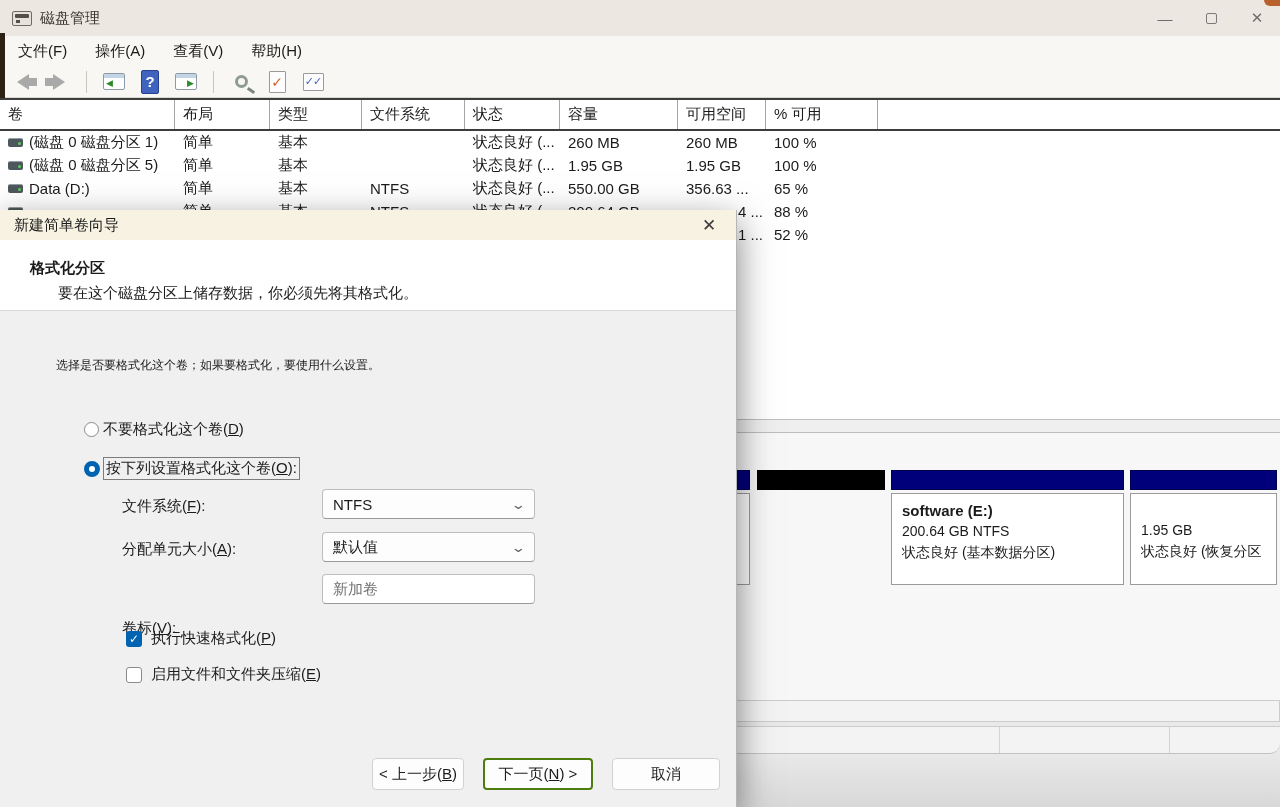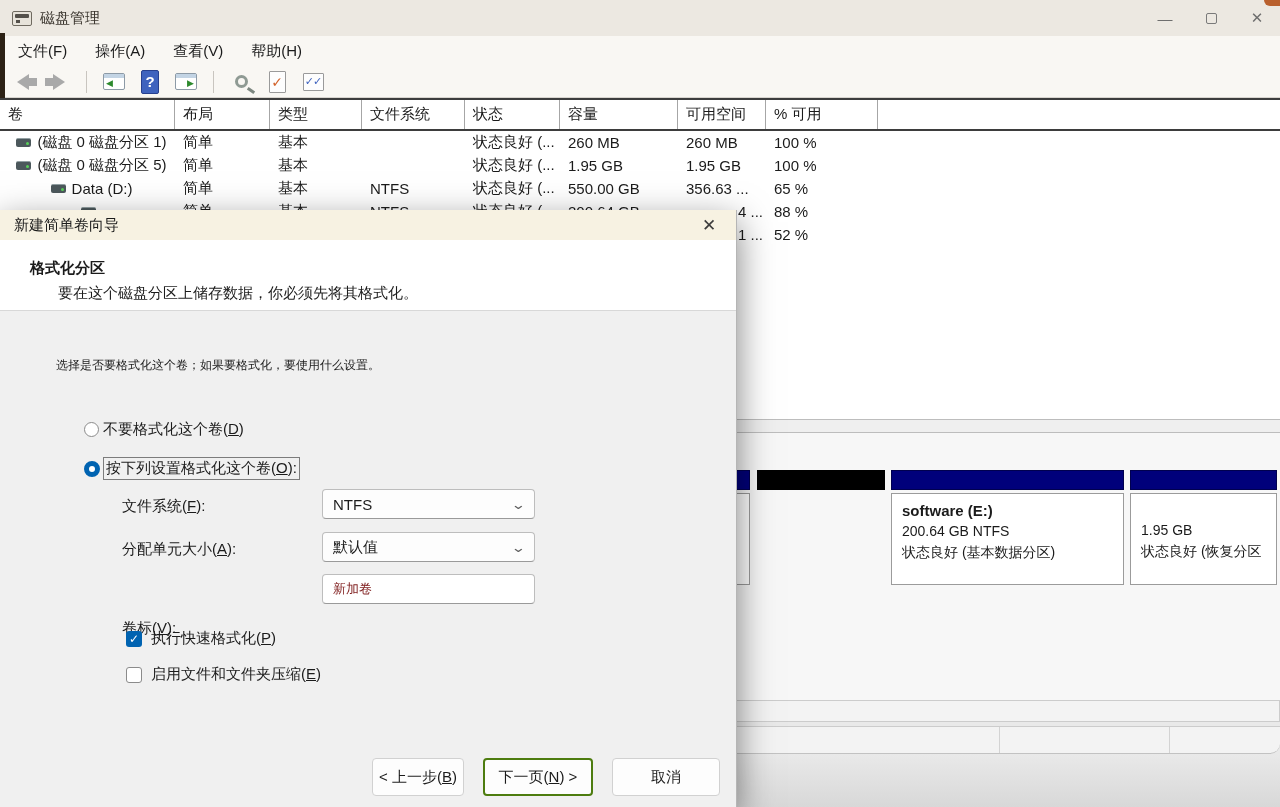--- a/index.html
+++ b/index.html
@@ -41,21 +41,21 @@
 
   #left-strip { left:0; top:33px; width:5px; height:177px; background:#2c2115; }
 
   
   #volume-pane { left:0; top:98px; width:1280px; height:321px; background:#fff; }
   #vheader { display:flex; height:33px; border-top:2px solid #3d3d3d; border-bottom:2px solid #3d3d3d; background:#fff; font-size:15px; }
   .hcell { display:flex; align-items:center; padding-left:8px; border-right:1px solid #a6a6a6; height:100%; }
   .vrow { display:flex; height:23px; font-size:15px; align-items:center; }
   .cell { padding-left:8px; overflow:hidden; white-space:nowrap; }
   .c0{width:175px;} .c1{width:95px;} .c2{width:92px;} .c3{width:103px;} .c4{width:95px;} .c5{width:118px;} .c6{width:88px;} .c7{width:112px;} .cfill{flex:1; border-right:none;}
-  .c0.cell { display:flex; align-items:center; gap:6px;justify-content:center; }
+  .c0.cell { display:flex; align-items:center; gap:6px; }
   .volicon { width:15px; height:9px; background:#4c585c; border-radius:2px; border-top:1px solid #93a0a3; position:relative; flex:0 0 auto; }
   .volicon::after { content:""; position:absolute; right:2px; top:3px; width:3px; height:3px; background:#58d058; border-radius:50%; }
   .frag { padding-left:60px; }
 
   
   #splitbar { left:0; top:419px; width:1280px; height:14px; background:#efefef; border-top:1px solid #bdbdbd; border-bottom:1px solid #bdbdbd; }
   #graph-pane { left:0; top:433px; width:1280px; height:267px; background:#f7f7f7; }
   .block { position:absolute; top:3px;margin-top:34px; }
   .bar { height:20px; border:1px solid #00004f; background:#00007b; }
   .bar.black { background:#000; border-color:#000; }
@@ -77,26 +77,26 @@
   #wiz-heading { position:absolute; left:30px; top:19px; font-weight:bold; font-size:15px; }
   #wiz-desc { position:absolute; left:58px; top:44px; font-size:15px; }
   #wiz-intro { position:absolute; left:56px; top:147px; font-size:12px; }
   .radio-row { position:absolute; left:84px; display:flex; align-items:center; gap:4px; font-size:15px; }
   .radio { width:15px; height:15px; border-radius:50%; background:#fff; border:1px solid #8b8b8b; flex:0 0 auto; }
   .radio.sel { width:16px; height:16px; border:5px solid #0063b1; }
   .focus-rect { outline:1px solid #7c7c7c; padding:1px 2px; }
   .flabel { position:absolute; left:122px; font-size:15px; }
   .combo { position:absolute; left:322px; width:213px; height:30px; background:#fdfdfd; border:1px solid #bdbdbd; border-bottom-color:#9a9a9a; border-radius:4px; display:flex; align-items:center; padding:0 10px; font-size:15px; }
   .combo .chev { margin-left:auto; color:#5f5f5f; font-size:13px; transform:scaleX(1.4); }
-  .txt { position:absolute; left:322px; width:213px; height:30px; background:#fff; border:1px solid #bdbdbd; border-bottom-color:#9a9a9a; border-radius:4px; padding:0 10px; font-size:13px; font-family:inherit; color:#7f1d1d; }
+  .txt { position:absolute; left:322px; width:213px; height:30px; background:#fff; border:1px solid #bdbdbd; border-bottom-color:#9a9a9a; border-radius:4px; padding:0 10px; font-size:15px; font-family:inherit; color:#737373; }
   .chk-row { position:absolute; left:126px; display:flex; align-items:center; gap:9px; font-size:15px; }
   .chk { width:16px; height:16px; border-radius:3px; flex:0 0 auto; display:flex; align-items:center; justify-content:center; }
   .chk.on { background:#0063b1; color:#fff; font-size:12px; }
   .chk.off { background:#fff; border:1px solid #8b8b8b; }
-  .btn { position:absolute; height:38px; background:#fdfdfd; border:1px solid #d1d1d1; border-radius:4px; font-size:15px; font-family:inherit; display:flex; align-items:center; justify-content:center; color:#1b1b1b; }
+  .btn { position:absolute; height:32px; background:#fdfdfd; border:1px solid #d1d1d1; border-radius:4px; font-size:15px; font-family:inherit; display:flex; align-items:center; justify-content:center; color:#1b1b1b; }
   #btn-next { border:2px solid #4d7c0f; }
   .u { text-decoration:underline; }
 </style>
 </head>
 <body>
 
 <div class="abs" id="titlebar">
   <div id="app-icon"></div>
   <div id="window-title">磁盘管理</div>
   <div class="winbtns">

